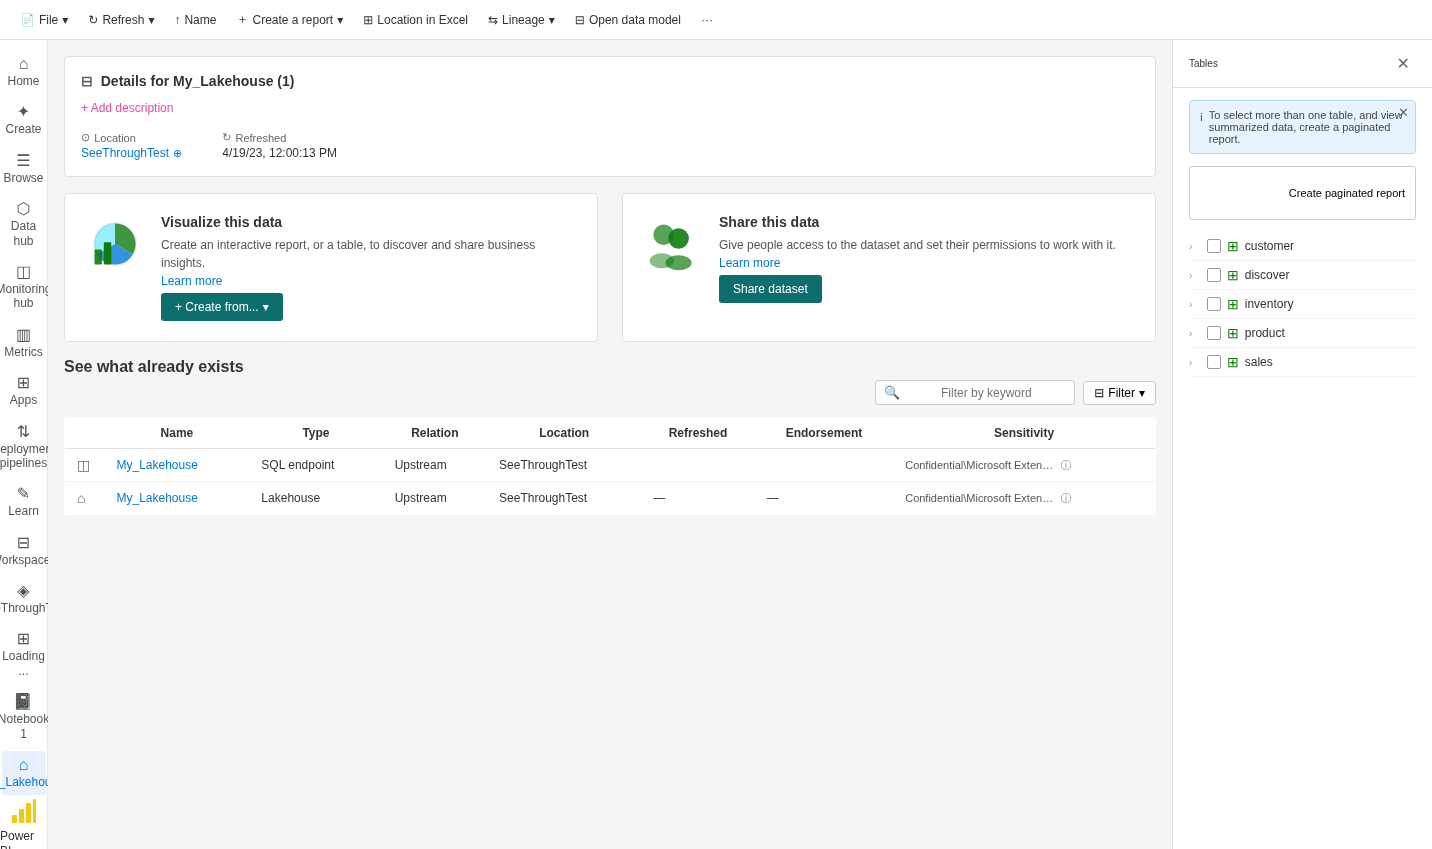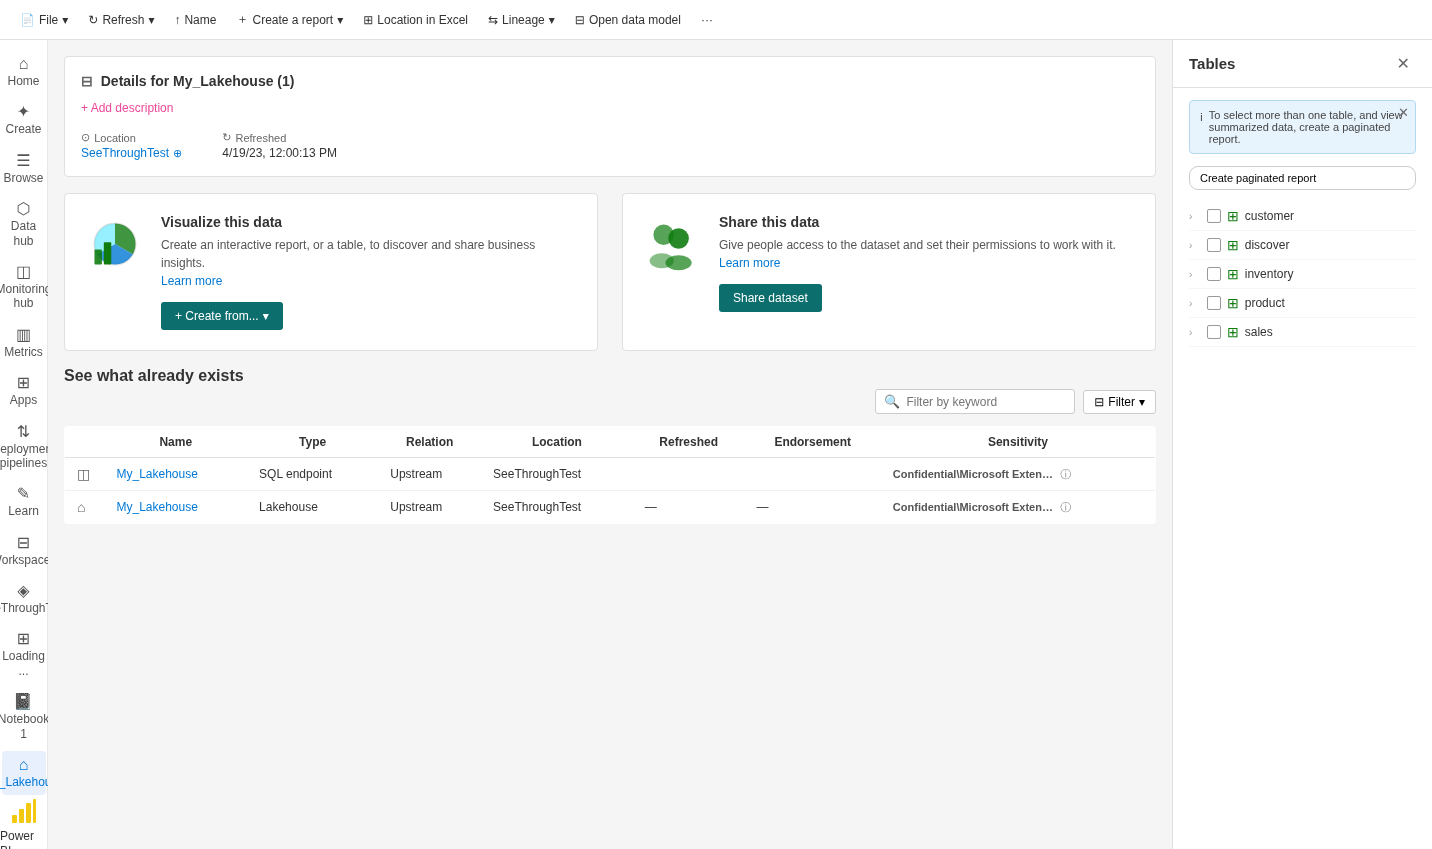--- a/index.html
+++ b/index.html
@@ -54,80 +54,80 @@
 
     
     .cards-row { display: flex; gap: 24px; margin-bottom: 16px; }
     .action-card {
       background: #fff; border: 1px solid #e0e0e0; border-radius: 4px;
       padding: 20px; flex: 1; display: flex; align-items: flex-start; gap: 16px;
     }
     .action-card-icon { width: 60px; height: 60px; flex-shrink: 0; display: flex; align-items: center; justify-content: center; }
     .action-card-body { flex: 1; }
     .action-card-title { font-size: 14px; font-weight: 600; margin-bottom: 6px; }
-    .action-card-desc { font-size: 12px; color: #555; line-height: 1.5; margin-bottom: 12px; }
+    .action-card-desc { font-size: 12px; color: #555; line-height: 1.5; margin-bottom: 3px; }
     .action-card-link { color: #0078d4; cursor: pointer; text-decoration: none; font-size: 12px; }
     .btn-primary {
       display: inline-flex; align-items: center; gap: 4px;
       background: #0d6e6e; color: #fff; border: none; border-radius: 3px;
       padding: 7px 14px; font-size: 12px; cursor: pointer;
     }
 
     
     .section-title { font-size: 16px; font-weight: 600; margin-bottom: 4px; }
     .section-subtitle { font-size: 12px; color: #666; margin-bottom: 12px; }
     .filter-row { display: flex; justify-content: flex-end; align-items: center; gap: 8px; margin-bottom: 12px; }
     .search-box {
       display: flex; align-items: center; gap: 6px;
       border: 1px solid #ccc; border-radius: 3px; padding: 4px 8px;
       background: #fff; width: 200px;
     }
-    .search-box input { border: none; outline: none; font-size: 12px; width: 100%; background: transparent; }
+    .search-box input { border: none; outline: none; font-size: 12px; width: 100%; background: transparent; text-align: center; }
     .filter-btn {
       display: flex; align-items: center; gap: 4px;
       border: 1px solid #ccc; border-radius: 3px; padding: 4px 10px;
       background: #fff; cursor: pointer; font-size: 12px;
     }
 
     
     .data-table { width: 100%; border-collapse: collapse; background: #fff; border-radius: 4px; overflow: hidden; border: 1px solid #e0e0e0; }
     .data-table th {
       text-align: center; padding: 8px 12px; font-size: 12px; font-weight: 600;
       color: #333; border-bottom: 1px solid #e0e0e0; background: #fff;
     }
     .data-table td { padding: 8px 12px; font-size: 12px; border-bottom: 1px solid #f0f0f0; }
     .data-table tr:last-child td { border-bottom: none; }
     .row-icon { color: #666; font-size: 14px; }
-    .sensitivity-text { color: #555; font-size: 11px; font-weight: bold; }
+    .sensitivity-text { color: #555; font-size: 11px; }
     .info-icon { color: #888; cursor: pointer; font-size: 11px; margin-left: 4px; }
 
     
     .right-panel {
       width: 260px; background: #fff; border-left: 1px solid #e0e0e0;
       display: flex; flex-direction: column; flex-shrink: 0;
     }
     .right-panel-header {
       display: flex; align-items: center; justify-content: space-between;
       padding: 12px 16px; border-bottom: 1px solid #e0e0e0;
     }
-    .right-panel-title { font-size: 15px; font-weight: 700; }
+    .right-panel-title { font-size: 10px; font-weight: 400; }
     .close-btn { background: none; border: none; cursor: pointer; font-size: 16px; color: #666; padding: 2px 6px; }
     .right-panel-body { padding: 12px 16px; flex: 1; overflow-y: auto; }
     .right-panel-desc { font-size: 12px; color: #555; line-height: 1.5; margin-bottom: 12px; }
     .right-panel-desc a { color: #0078d4; }
     .info-box {
       background: #e8f4fd; border: 1px solid #b3d9f0; border-radius: 4px;
       padding: 8px 10px; font-size: 11px; color: #444; margin-bottom: 12px;
       display: flex; align-items: flex-start; gap: 6px; position: relative;
     }
     .info-box-close { position: absolute; top: 4px; right: 6px; cursor: pointer; font-size: 13px; color: #666; background: none; border: none; }
     .create-paginated-btn {
       display: block; width: 100%; border: 1px solid #ccc; background: #fff;
-      border-radius: 9px; padding: 5px 10px; font-size: 11px; cursor: pointer;
-      text-align: left; margin-bottom: 12px;
+      border-radius: 3px; padding: 20px 10px; font-size: 11px; cursor: pointer;
+      text-align: right; margin-bottom: 12px;
     }
     .table-list { display: flex; flex-direction: column; gap: 0; }
     .table-list-item {
       display: flex; align-items: center; gap: 6px; padding: 6px 0;
       border-bottom: 1px solid #f5f5f5; cursor: pointer;
     }
     .chevron-icon { font-size: 10px; color: #999; width: 12px; }
     .checkbox { width: 14px; height: 14px; border: 1px solid #999; border-radius: 2px; flex-shrink: 0; }
     .table-grid-icon { font-size: 14px; color: #107c10; }
     .table-name { font-size: 12px; color: #333; }

